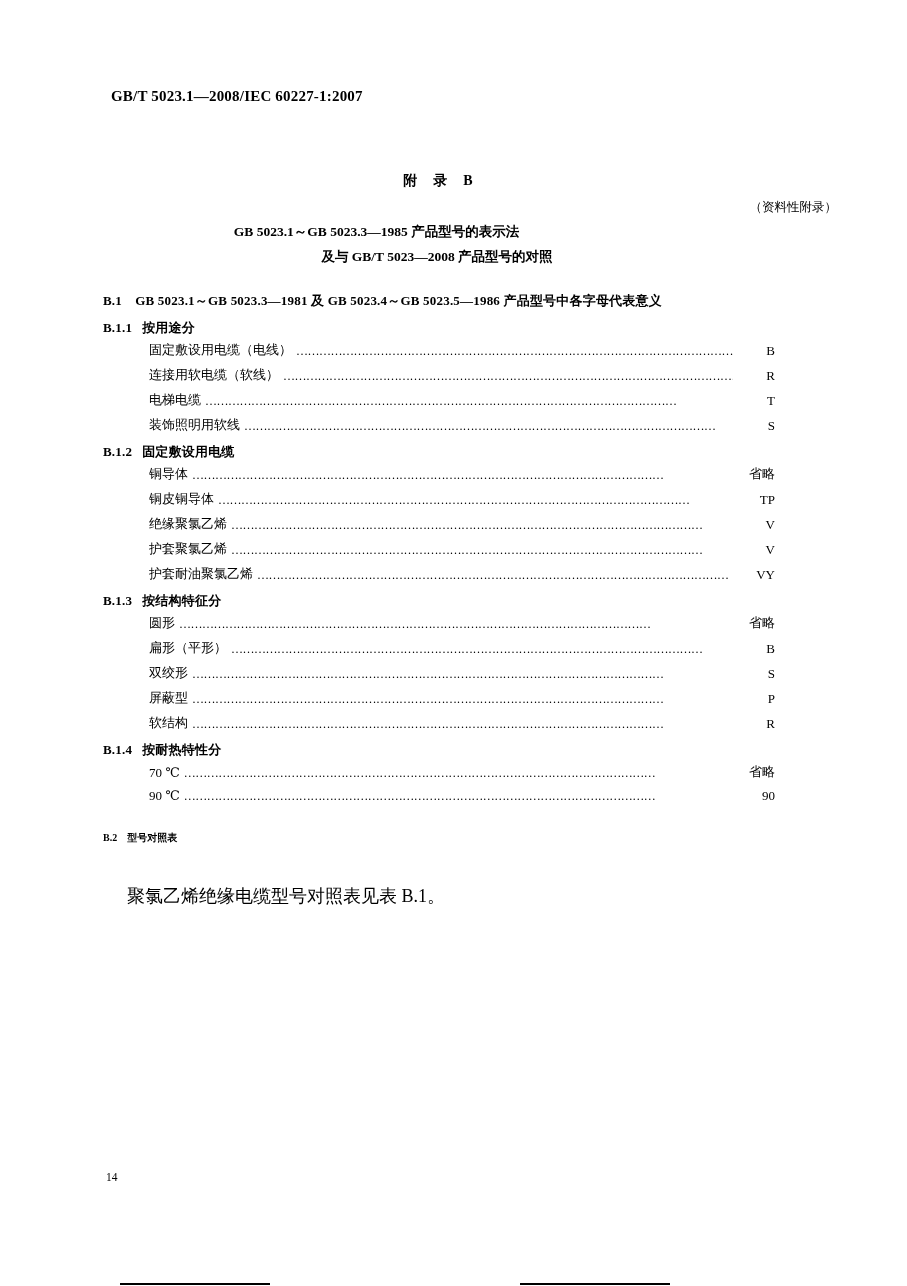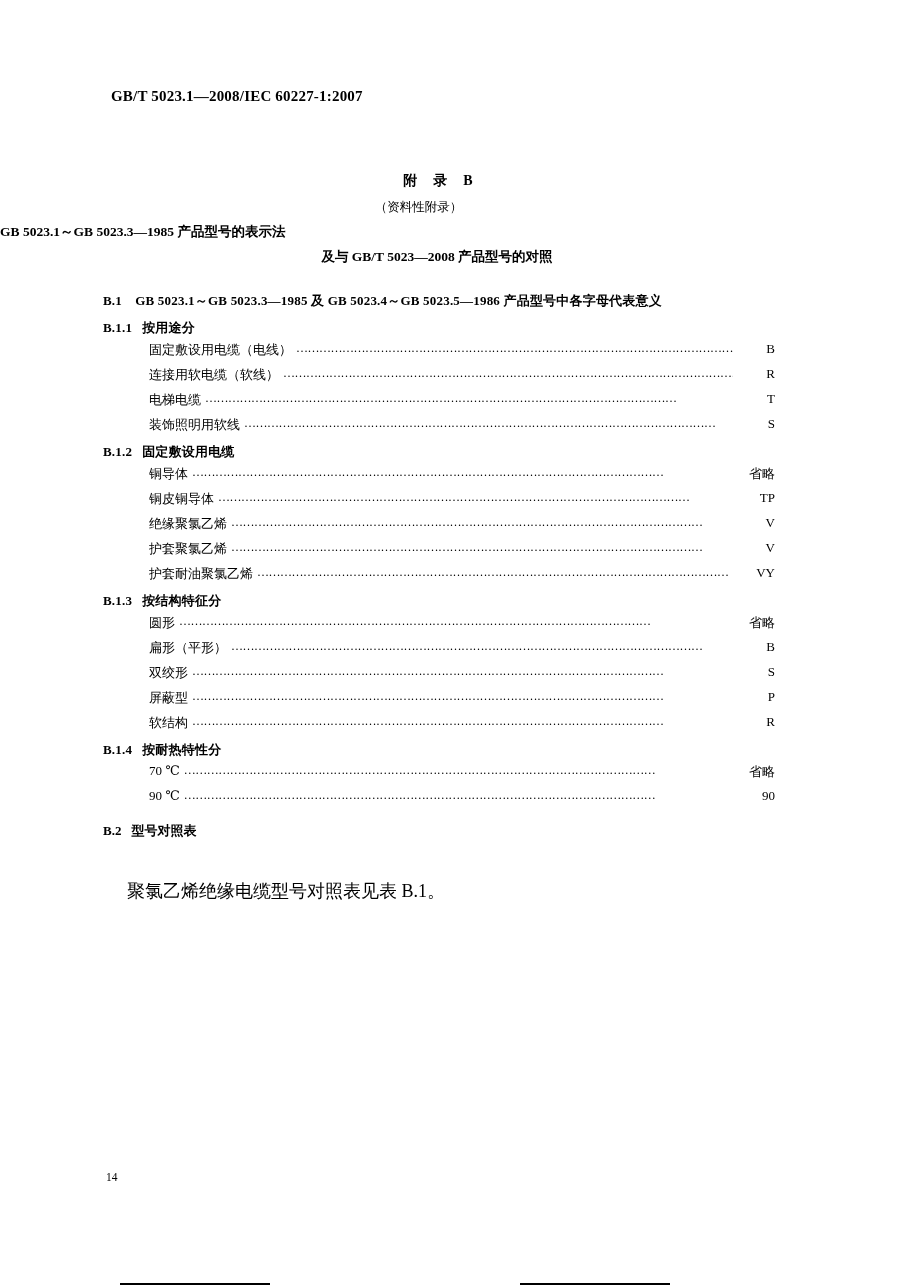--- a/index.html
+++ b/index.html
@@ -37,29 +37,29 @@
     text-align: center;
     font-size: 14px;
     font-weight: bold;
     letter-spacing: 1px;
   }
   .annex-sub {
     position: absolute;
     top: 199px;
     left: 0;
     width: 837px;
+    text-align: right;
+    font-size: 12.5px;
+  }
+  .annex-line1 {
+    position: absolute;
+    top: 223px;
+    left: 0;
+    width: 753px;
     text-align: center;
-    font-size: 12.5px;
-  }
-  .annex-line1 {
-    position: absolute;
-    top: 223px;
-    left: 0;
-    width: 753px;
-    text-align: left;
     font-size: 13.5px;
     font-weight: bold;
   }
   .annex-line2 {
     position: absolute;
     top: 248px;
     left: 0;
     width: 874px;
     text-align: center;
     font-size: 13.5px;
@@ -81,21 +81,21 @@
     font-size: 13px;
     font-weight: bold;
     margin: 9px 0 4px 0;
     letter-spacing: 0.2px;
   }
   .sub-head .num {
     margin-right: 10px;
   }
   .entry {
     display: flex;
-    align-items: flex-start;
+    align-items: flex-end;
     font-size: 13px;
     margin: 0 0 7px 0;
     padding-left: 46px;
   }
   .entry .label {
     white-space: nowrap;
   }
   .entry .dots {
     flex: 1 1 auto;
     overflow: hidden;
@@ -105,23 +105,23 @@
     letter-spacing: -0.5px;
     color: #000;
   }
   .entry .code {
     white-space: nowrap;
     min-width: 38px;
     text-align: right;
     padding-right: 28px;
   }
   .b2-head {
-    font-size: 13px;
-    font-weight: bold;
-    margin: 18px 0 12px 0;
+    font-size: 10px;
+    font-weight: bold;
+    margin: 27px 0 12px 0;
   }
   .b2-head .num { margin-right: 10px; }
   .b2-text {
     font-size: 18px;
     padding-left: 24px;
     margin-top: 39px;
   }
   .page-number {
     position: absolute;
     left: 106px;
@@ -150,21 +150,21 @@
 
   <div class="header">GB/T 5023.1—2008/IEC 60227-1:2007</div>
 
   <div class="annex-title">附　录　B</div>
   <div class="annex-sub">（资料性附录）</div>
   <div class="annex-line1">GB 5023.1～GB 5023.3—1985 产品型号的表示法</div>
   <div class="annex-line2">及与 GB/T 5023—2008 产品型号的对照</div>
 
   <div class="content">
 
-    <div class="sec-head">B.1　GB 5023.1～GB 5023.3—1985 及 GB 5023.4～GB 5023.5—1986 产品型号中各字母代表意义</div>
+    <div class="sec-head">B.1　GB 5023.1～GB 5023.3—1981 及 GB 5023.4～GB 5023.5—1986 产品型号中各字母代表意义</div>
 
     <div class="sub-head">
       <span class="num">B.1.1</span><span>按用途分</span>
     </div>
     <div class="entry">
       <span class="label">固定敷设用电缆（电线）</span>
       <span class="dots">……………………………………………………………………………………………………………</span>
       <span class="code">B</span>
     </div>
     <div class="entry">

